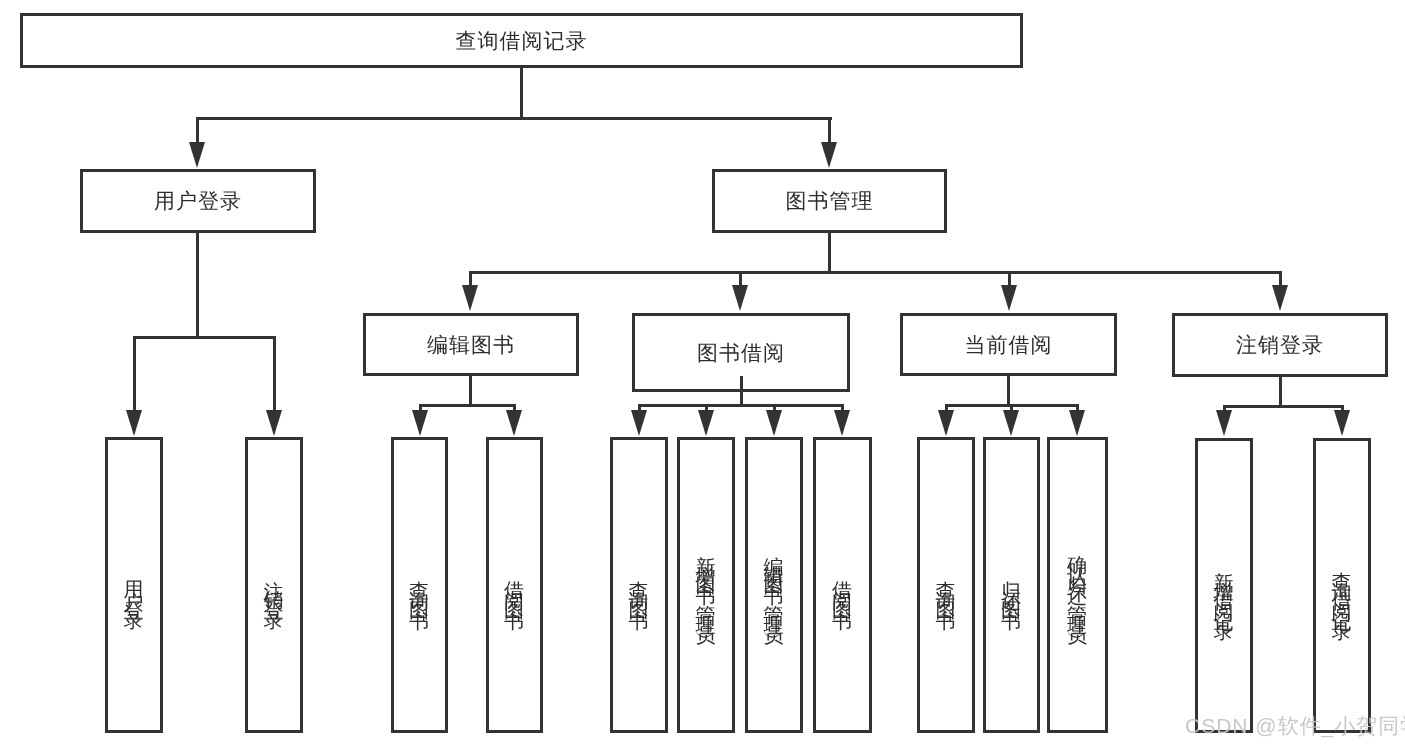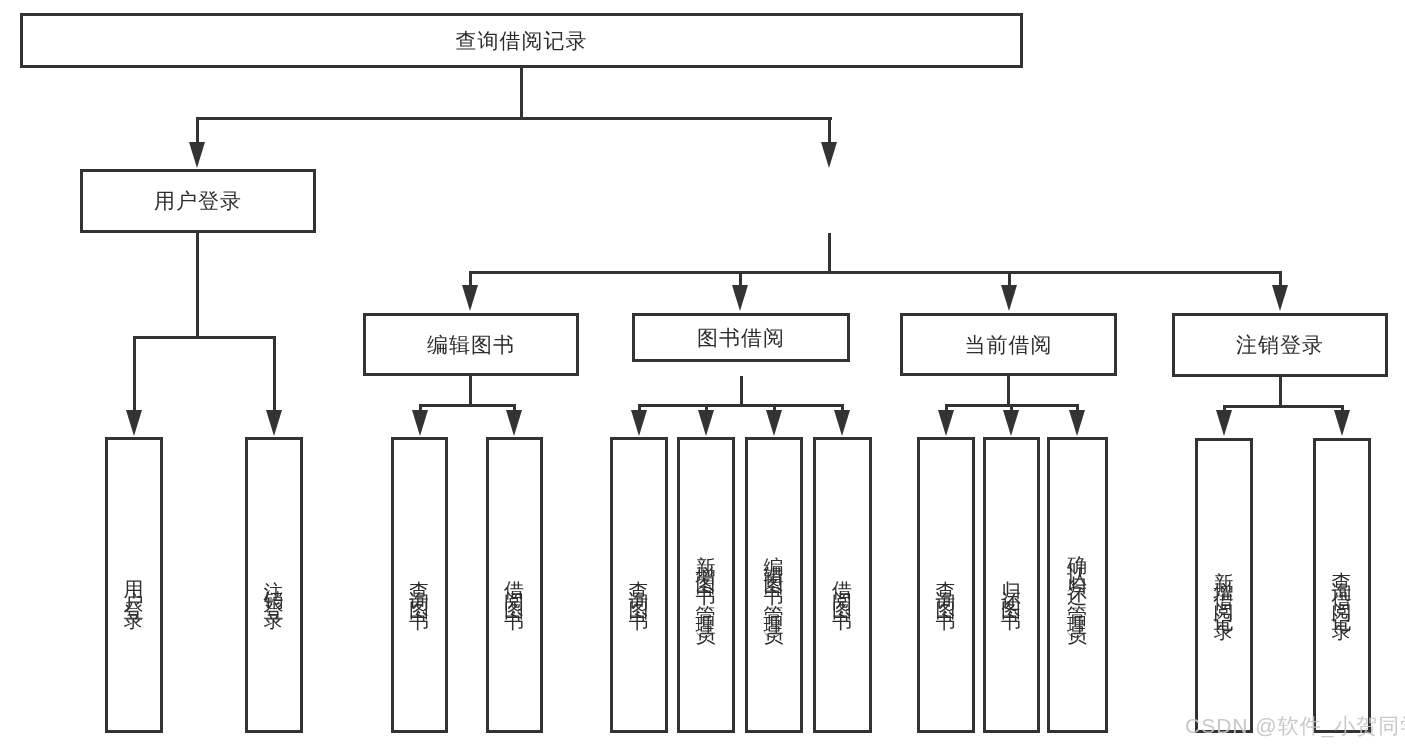--- a/index.html
+++ b/index.html
@@ -63,41 +63,42 @@
   <div class="box" style="left:20px; top:13px; width:1003px; height:55px;">查询借阅记录</div>
 
   <div class="vline" style="left:520px; top:68px; height:49px;"></div>
   <div class="hline" style="left:196px; top:117px; width:636px;"></div>
   <div class="stub" style="left:196px; top:117px; height:28px;"></div>
   <div class="arrow" style="left:189px; top:142px;"></div>
   <div class="stub" style="left:828px; top:117px; height:28px;"></div>
   <div class="arrow" style="left:821px; top:142px;"></div>
 
   <div class="box" style="left:80px; top:169px; width:236px; height:64px;">用户登录</div>
+  <div class="box" style="left:712px; top:169px; width:235px; height:64px;">图书管理</div>
 
   <div class="vline" style="left:196px; top:233px; height:103px;"></div>
   <div class="hline" style="left:133px; top:336px; width:143px;"></div>
   <div class="stub" style="left:133px; top:336px; height:76px;"></div>
   <div class="arrow" style="left:126px; top:410px;"></div>
   <div class="stub" style="left:273px; top:336px; height:76px;"></div>
   <div class="arrow" style="left:266px; top:410px;"></div>
 
   <div class="vline" style="left:828px; top:233px; height:38px;"></div>
   <div class="hline" style="left:469px; top:271px; width:813px;"></div>
   <div class="stub" style="left:469px; top:271px; height:18px;"></div>
   <div class="arrow" style="left:462px; top:285px;"></div>
   <div class="stub" style="left:739px; top:271px; height:18px;"></div>
   <div class="arrow" style="left:732px; top:285px;"></div>
   <div class="stub" style="left:1008px; top:271px; height:18px;"></div>
   <div class="arrow" style="left:1001px; top:285px;"></div>
   <div class="stub" style="left:1279px; top:271px; height:18px;"></div>
   <div class="arrow" style="left:1272px; top:285px;"></div>
 
   <div class="box" style="left:363px; top:313px; width:216px; height:63px;">编辑图书</div>
-  <div class="box" style="left:632px; top:313px; width:218px; height:49px;">图书借阅</div>
+  <div class="box" style="left:632px; top:313px; width:218px; height:79px;">图书借阅</div>
   <div class="box" style="left:900px; top:313px; width:217px; height:63px;">当前借阅</div>
   <div class="box" style="left:1172px; top:313px; width:216px; height:64px;">注销登录</div>
 
   <div class="vline" style="left:469px; top:376px; height:28px;"></div>
   <div class="hline" style="left:419px; top:404px; width:97px;"></div>
   <div class="stub" style="left:419px; top:404px; height:9px;"></div>
   <div class="arrow" style="left:412px; top:410px;"></div>
   <div class="stub" style="left:513px; top:404px; height:9px;"></div>
   <div class="arrow" style="left:506px; top:410px;"></div>
 

